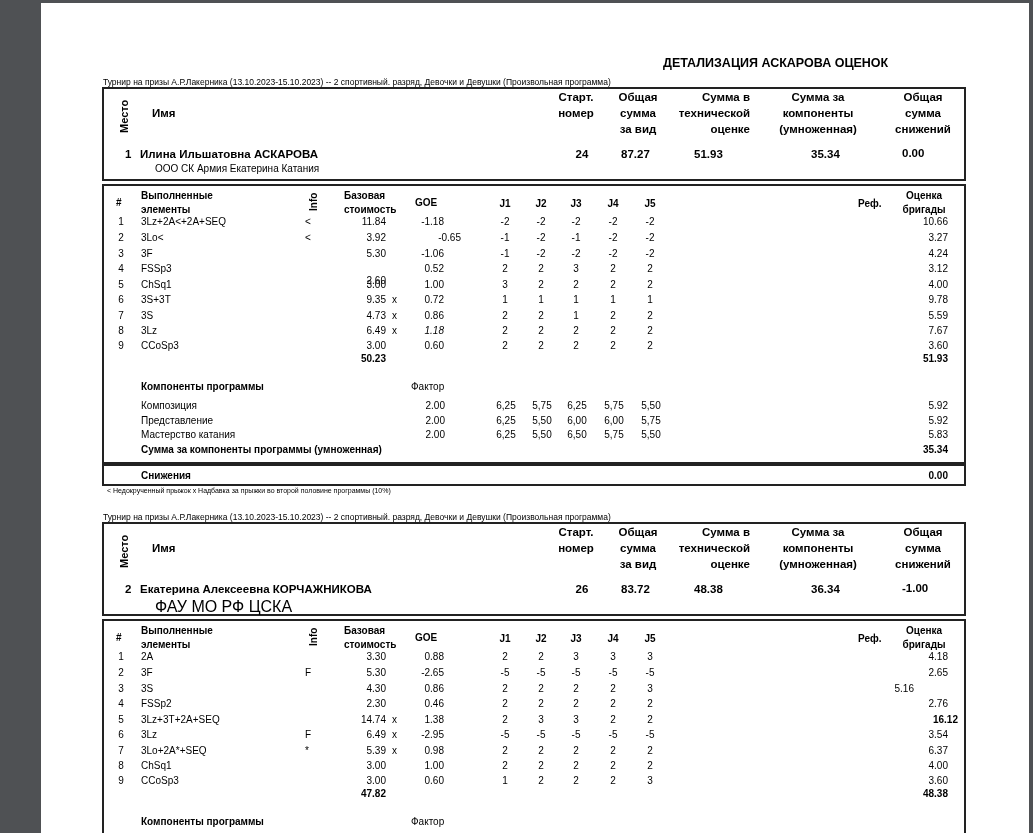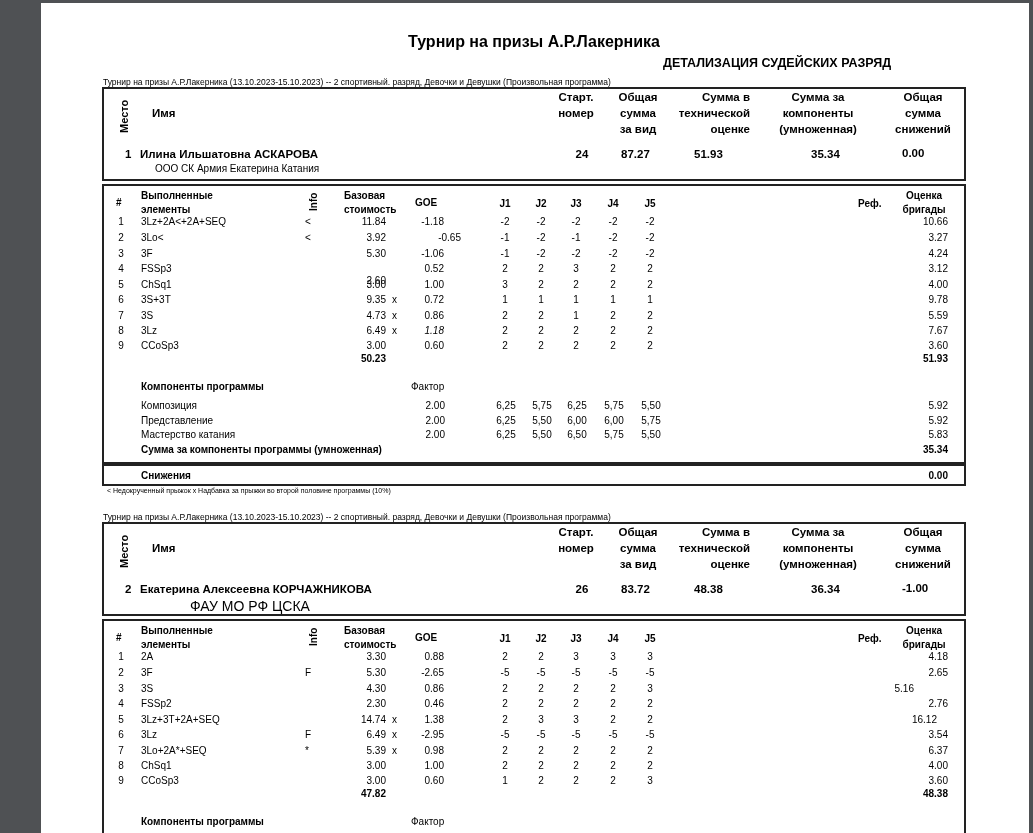--- a/index.html
+++ b/index.html
@@ -24,22 +24,21 @@
   .b { font-weight:bold; }
   .r { text-align:right; }
   .c { text-align:center; }
   .vert { transform:rotate(-90deg); transform-origin:left top; font-weight:bold; }
   .note { font-size:7px; }
 </style>
 </head>
 <body>
 
 <div class="page" id="page">
-  <div class="abs title" style="left:367px;top:30px;">Турнир на призы А.Р.Лакерника</div>
-  <div class="abs subtitle" style="left:622px;top:53px;">ДЕТАЛИЗАЦИЯ СУДЕЙСКИХ РАЗРЯД</div>
+  <div class="abs subtitle" style="left:622px;top:53px;">ДЕТАЛИЗАЦИЯ АСКАРОВА ОЦЕНОК</div>
 <div style="position:absolute;left:0;top:0;">
       <div class="abs caption" style="left:62px;top:74px;">Турнир на призы А.Р.Лакерника (13.10.2023-15.10.2023)  --  2 спортивный. разряд, Девочки и Девушки  (Произвольная программа)</div>
       <div class="box" style="left:61px;top:84px;width:864px;height:94px;"></div>
       <div class="abs vert" style="left:77px;top:130px;font-size:11px;">Место</div>
       <div class="abs hdr" style="left:111px;top:102px;">Имя</div>
       <div class="abs hdr c" style="left:514px;top:86px;width:42px;">
         <div>Старт.</div>
         <div>номер</div>
       </div>
       <div class="abs hdr c" style="left:573px;top:86px;width:48px;">
@@ -277,21 +276,21 @@
         <div>компоненты</div>
         <div>(умноженная)</div>
       </div>
       <div class="abs hdr c" style="left:847px;top:521px;width:70px;">
         <div>Общая</div>
         <div>сумма</div>
         <div>снижений</div>
       </div>
       <div class="abs hdr" style="left:84px;top:578px;">2</div>
       <div class="abs hdr" style="left:99px;top:578px;">Екатерина Алексеевна КОРЧАЖНИКОВА</div>
-      <div class="abs cell" style="left:114px;top:595px;font-size:14px;margin-left:35px;">ФАУ МО РФ ЦСКА</div>
+      <div class="abs cell" style="left:114px;top:595px;font-size:16px;">ФАУ МО РФ ЦСКА</div>
       <div class="abs hdr c" style="left:527px;top:578px;width:28px;">26</div>
       <div class="abs hdr" style="left:580px;top:578px;">83.72</div>
       <div class="abs hdr" style="left:653px;top:578px;">48.38</div>
       <div class="abs hdr" style="left:770px;top:578px;">36.34</div>
       <div class="abs hdr" style="left:861px;top:577px;">-1.00</div>
       <div class="box" style="left:61px;top:616px;width:864px;height:400px;"></div>
       <div class="abs small-bold" style="left:75px;top:628px;">#</div>
       <div class="abs small-bold" style="left:100px;top:621px;">
         <div>Выполненные</div>
         <div>элементы</div>
@@ -373,21 +372,21 @@
         <div class="abs cell" style="left:100px;top:711px;">3Lz+3T+2A+SEQ</div>
         <div class="abs cell" style="left:264px;top:711px;"></div>
         <div class="abs cell r" style="left:299px;top:711px;width:46px;">14.74</div>
         <div class="abs cell" style="left:351px;top:711px;">x</div>
         <div class="abs cell r" style="left:359px;top:711px;width:44px;">1.38</div>
         <div class="abs cell c" style="left:454px;top:711px;width:20px;">2</div>
         <div class="abs cell c" style="left:490px;top:711px;width:20px;">3</div>
         <div class="abs cell c" style="left:525px;top:711px;width:20px;">3</div>
         <div class="abs cell c" style="left:562px;top:711px;width:20px;">2</div>
         <div class="abs cell c" style="left:599px;top:711px;width:20px;">2</div>
-        <div class="abs cell r" style="left:848px;top:711px;width:48px;">16.12</div>
+        <div class="abs cell r" style="left:869px;top:711px;width:48px;font-weight:bold;">16.12</div>
       </div>
       <div style="position:absolute;left:0;top:0;">
         <div class="abs cell c" style="left:75px;top:726px;width:10px;">6</div>
         <div class="abs cell" style="left:100px;top:726px;">3Lz</div>
         <div class="abs cell" style="left:264px;top:726px;">F</div>
         <div class="abs cell r" style="left:299px;top:726px;width:46px;">6.49</div>
         <div class="abs cell" style="left:351px;top:726px;">x</div>
         <div class="abs cell r" style="left:359px;top:726px;width:44px;">-2.95</div>
         <div class="abs cell c" style="left:454px;top:726px;width:20px;">-5</div>
         <div class="abs cell c" style="left:490px;top:726px;width:20px;">-5</div>

